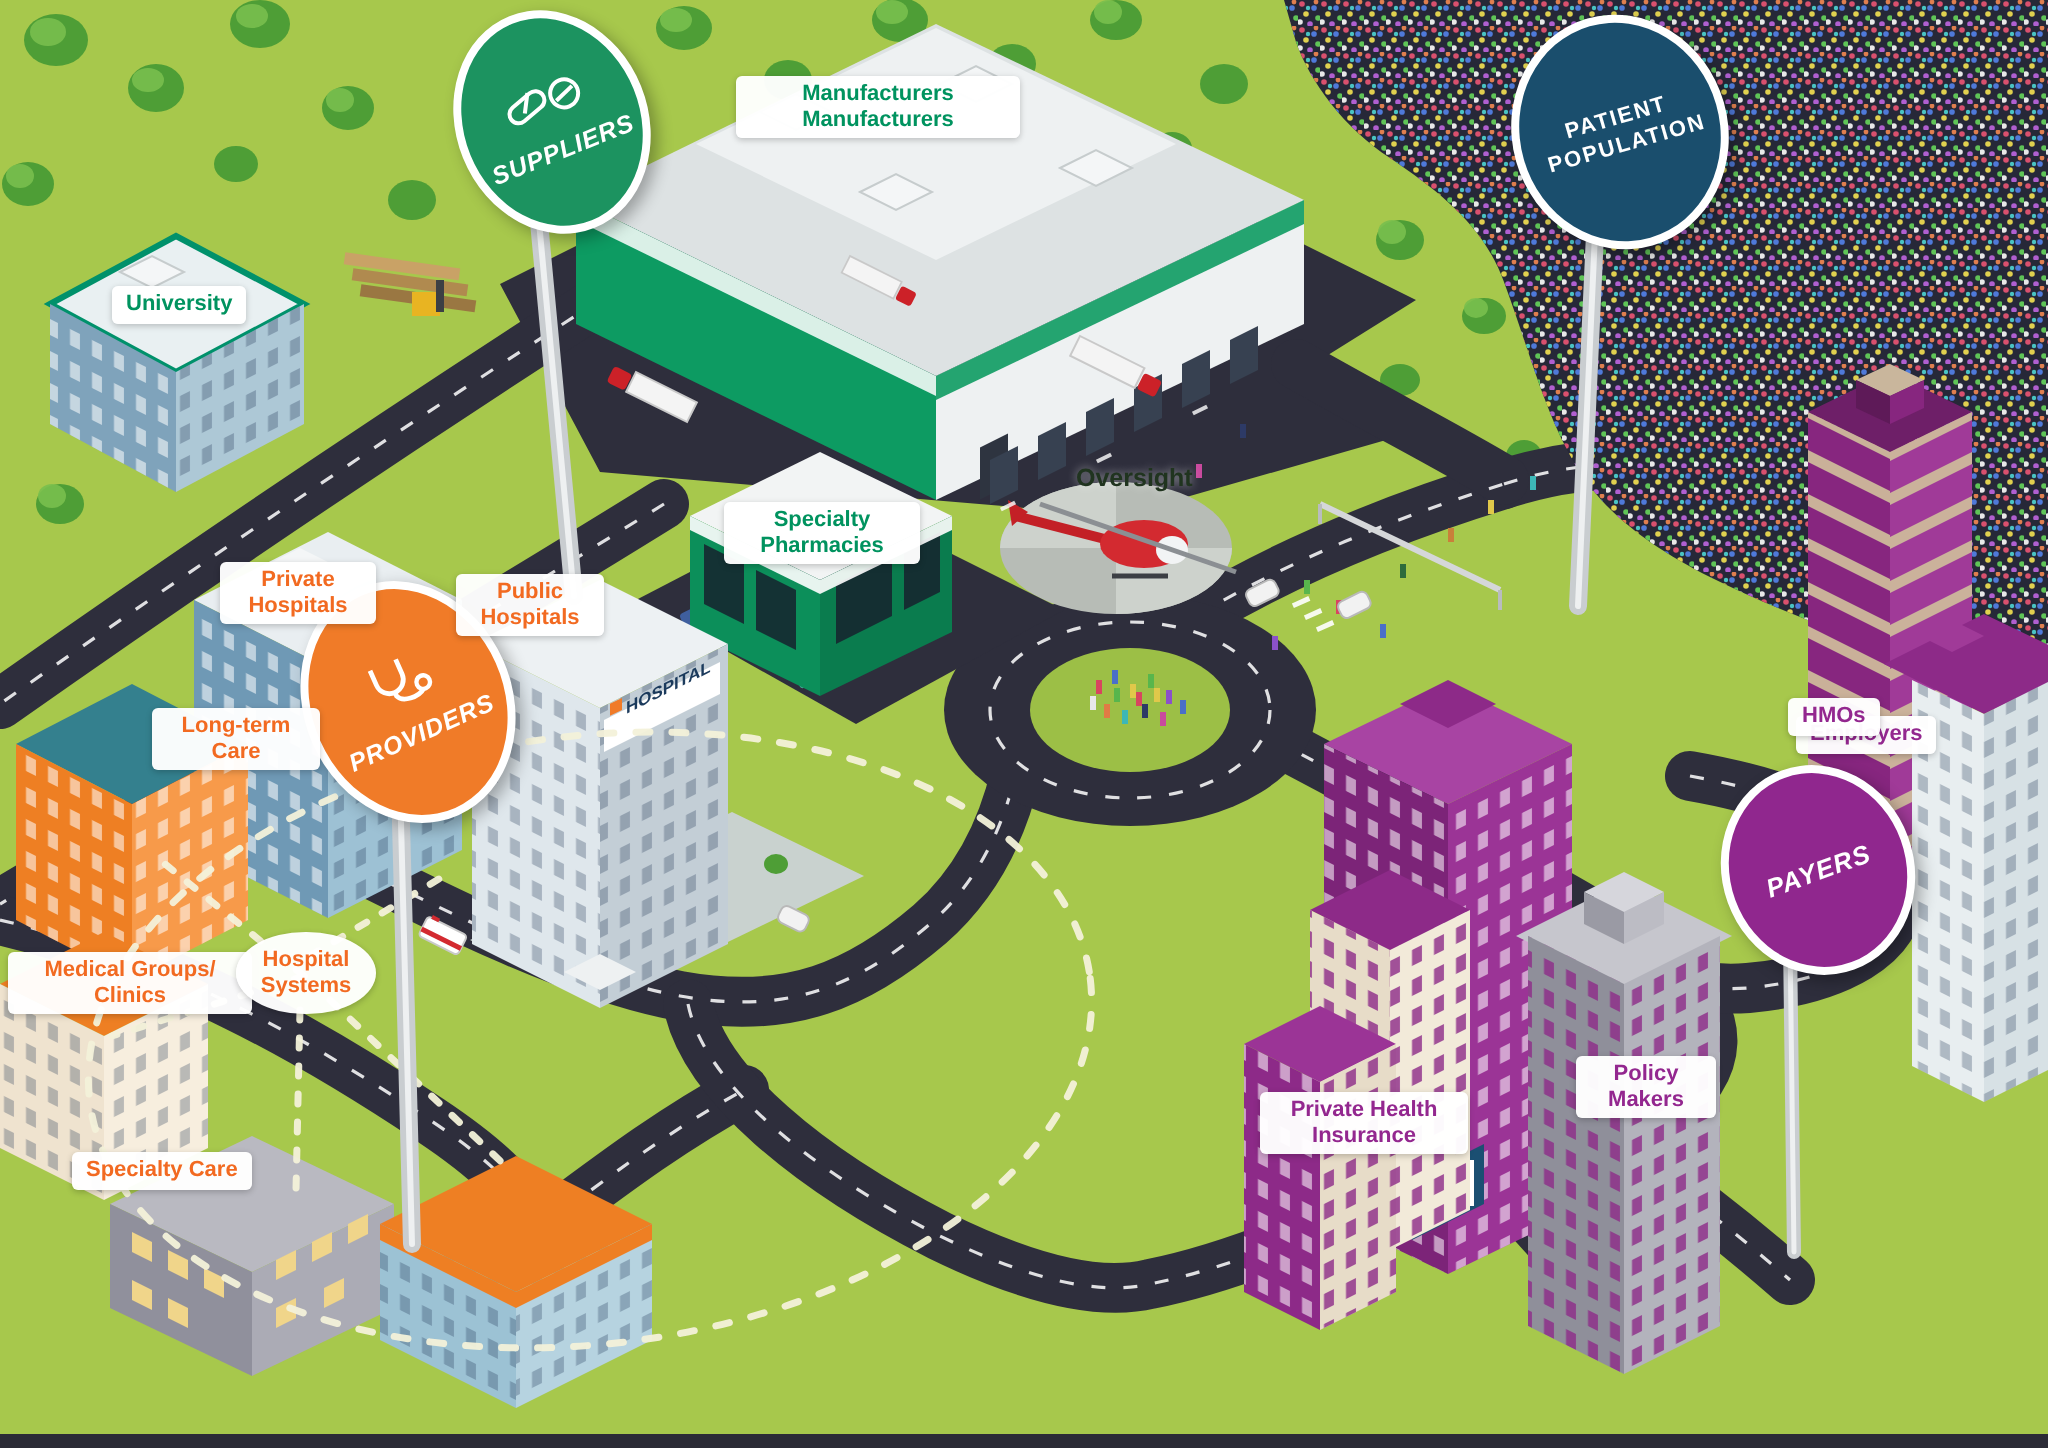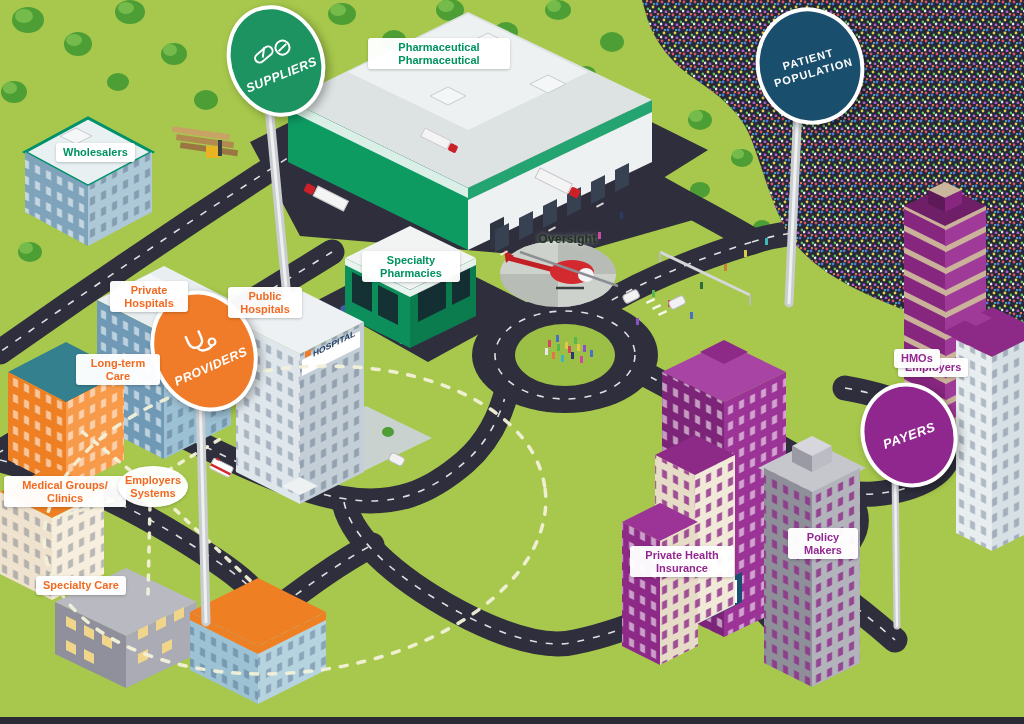--- a/index.html
+++ b/index.html
@@ -488,28 +488,28 @@
 </div>
 
 <div class="sign" id="sign-patient">
   <div class="sg-text">PATIENT POPULATION</div>
 </div>
 
 <div class="sign" id="sign-payers">
   <div class="sg-text">PAYERS</div>
 </div>
 
-<div class="map-label t-green" style="left:368px;top:38px;width:128px;">Pharmaceutical Pharmaceutical</div>
-<div class="map-label t-green nowrap" style="left:56px;top:143px;">Wholesalers</div>
+<div class="map-label t-green" style="left:368px;top:38px;width:128px;">Manufacturers Manufacturers</div>
+<div class="map-label t-green nowrap" style="left:56px;top:143px;">University</div>
 <div class="map-label t-green" style="left:362px;top:251px;width:84px;">Specialty Pharmacies</div>
 <div class="map-label t-orange" style="left:110px;top:281px;width:64px;">Private Hospitals</div>
 <div class="map-label t-orange" style="left:228px;top:287px;width:60px;">Public Hospitals</div>
 <div class="map-label t-orange" style="left:32px;top:354px;width:70px;margin-left:44px;">Long-term Care</div>
 <div class="map-label t-orange" style="left:4px;top:476px;width:108px;">Medical Groups/ Clinics</div>
-<div class="map-label t-orange cloud" style="left:118px;top:466px;width:58px;">Employers Systems</div>
+<div class="map-label t-orange cloud" style="left:118px;top:466px;width:58px;">Hospital Systems</div>
 <div class="map-label t-orange nowrap" style="left:36px;top:576px;">Specialty Care</div>
 <div class="plain-label" style="left:538px;top:232px;">Oversight</div>
 <div class="map-label t-purple" style="left:630px;top:546px;width:90px;">Private Health Insurance</div>
 <div class="map-label t-purple" style="left:788px;top:528px;width:56px;">Policy Makers</div>
 <div class="map-label t-purple nowrap" style="left:898px;top:358px;">Employers</div>
 <div class="map-label t-purple nowrap" style="left:894px;top:349px;">HMOs</div>
 
 </div>
 
 </body></html>

